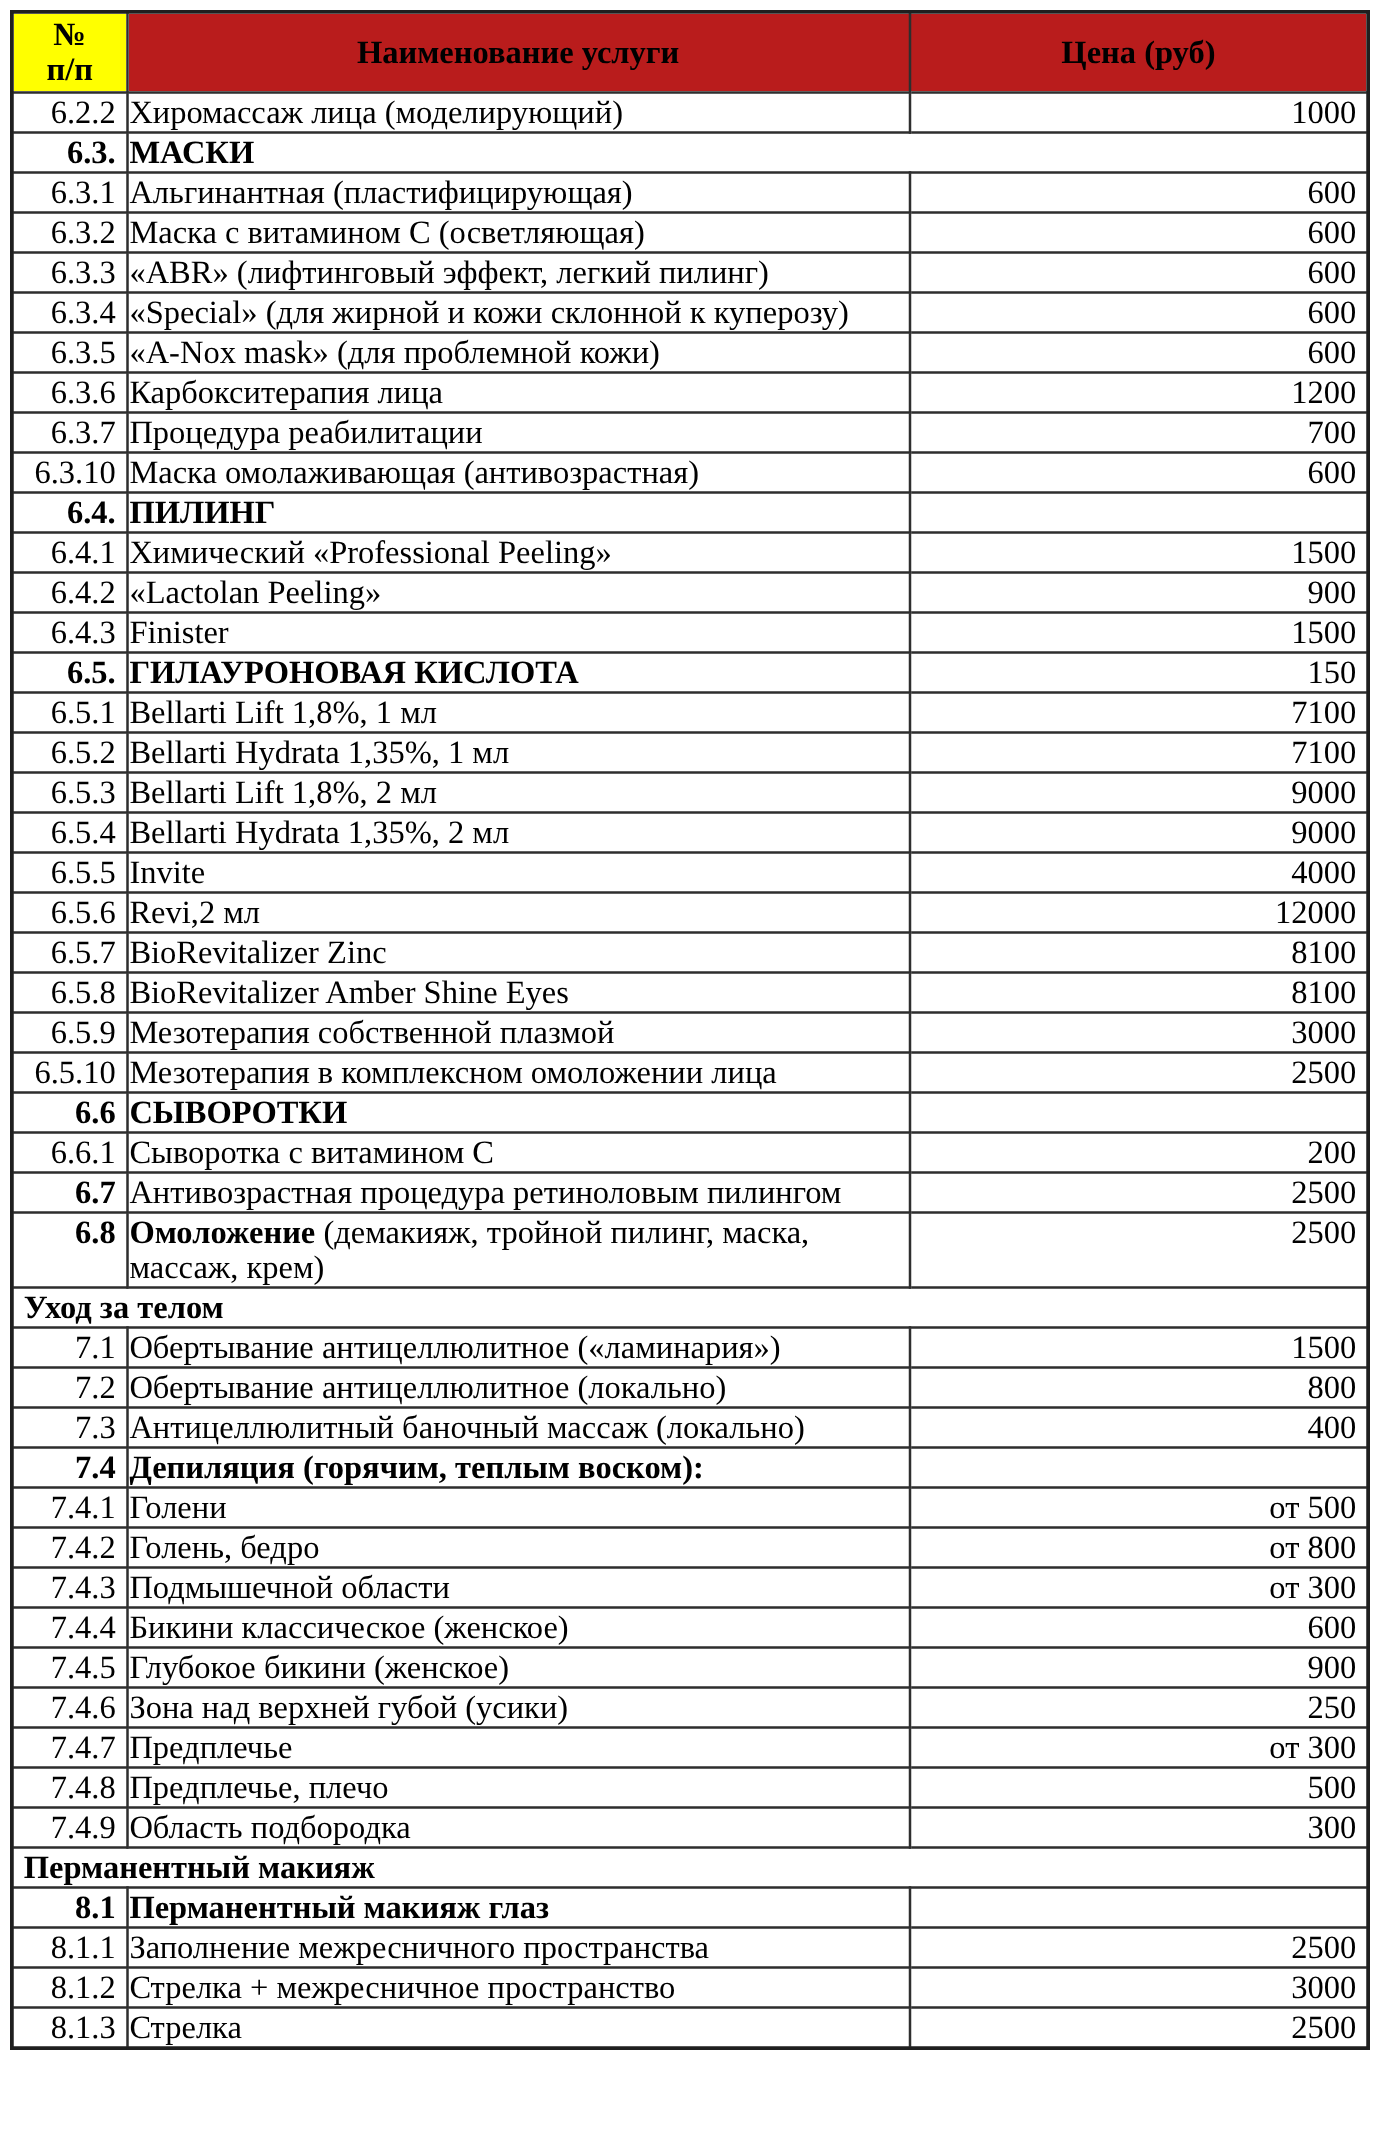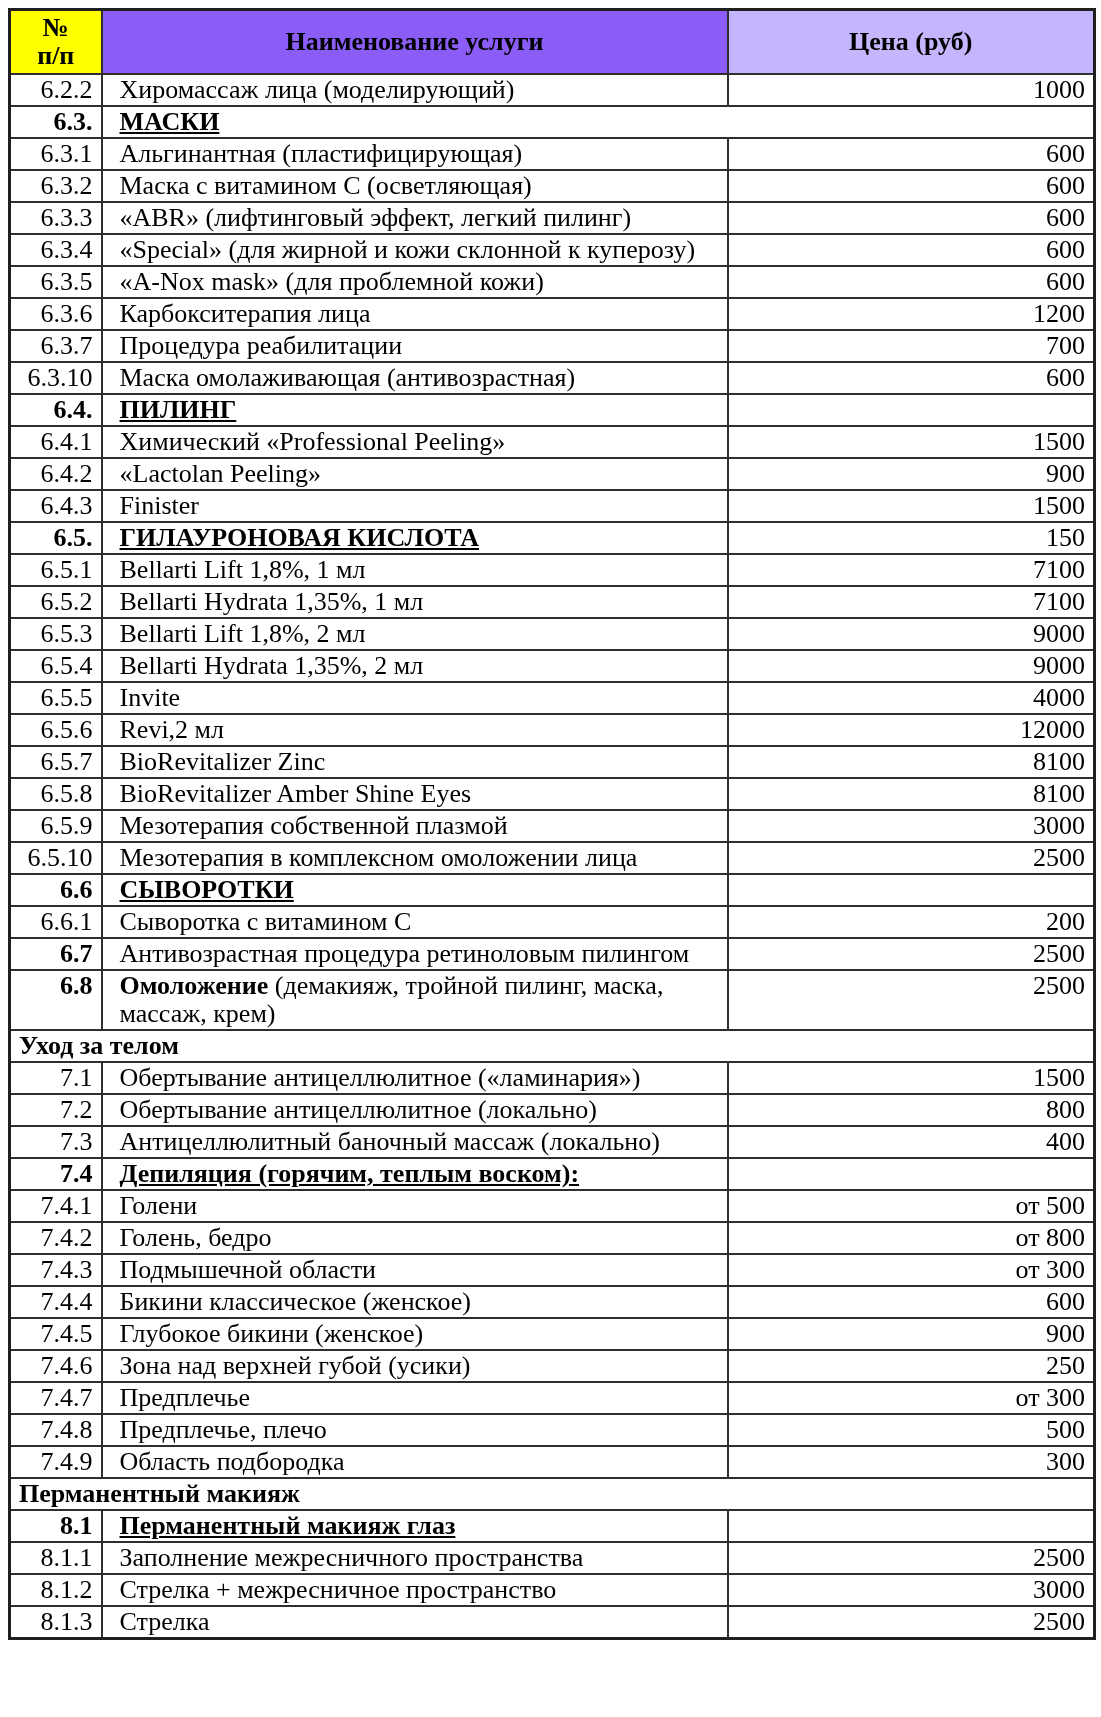--- a/index.html
+++ b/index.html
@@ -36,22 +36,22 @@
   .price-table thead th {
     font-weight: bold;
     text-align: center;
     vertical-align: middle;
     height: 58px;
     padding: 2px 6px;
   }
   .hdr-line { display: block; }
   td.num { padding-left: 11px; text-align: right; }
   td.num.b { font-weight: bold; }
-  td.name { padding-left: 17px; }
-  td.name.b { font-weight: bold; text-decoration: underline; }
+  td.name { padding-left: 1px; }
+  td.name.b { font-weight: bold; }
   td.name .lead-b { font-weight: bold; }
   td.price { text-align: right; }
   td.cat {
     font-weight: bold;
   }
 </style>
 </head>
 <body>
 
 <div class="page">
@@ -60,22 +60,22 @@
       <col style="width:92px">
       <col style="width:626px">
       <col style="width:367px">
     </colgroup>
     <thead>
       <tr>
         <th style="background: rgb(255, 255, 0);">
           <span class="hdr-line">№</span>
           <span class="hdr-line">п/п</span>
         </th>
-        <th style="background: #8b5cf6;">Наименование услуги</th>
-        <th style="background: #c4b5fd;">Цена (руб)</th>
+        <th style="background: #b91c1c;">Наименование услуги</th>
+        <th style="background: #b91c1c;">Цена (руб)</th>
       </tr>
     </thead>
     <tbody>
         <tr>
           <td class="num">6.2.2</td>
           <td class="name">Хиромассаж лица (моделирующий)</td>
           <td class="price">1000</td>
         </tr>
         <tr>
           <td class="num b">6.3.</td>

